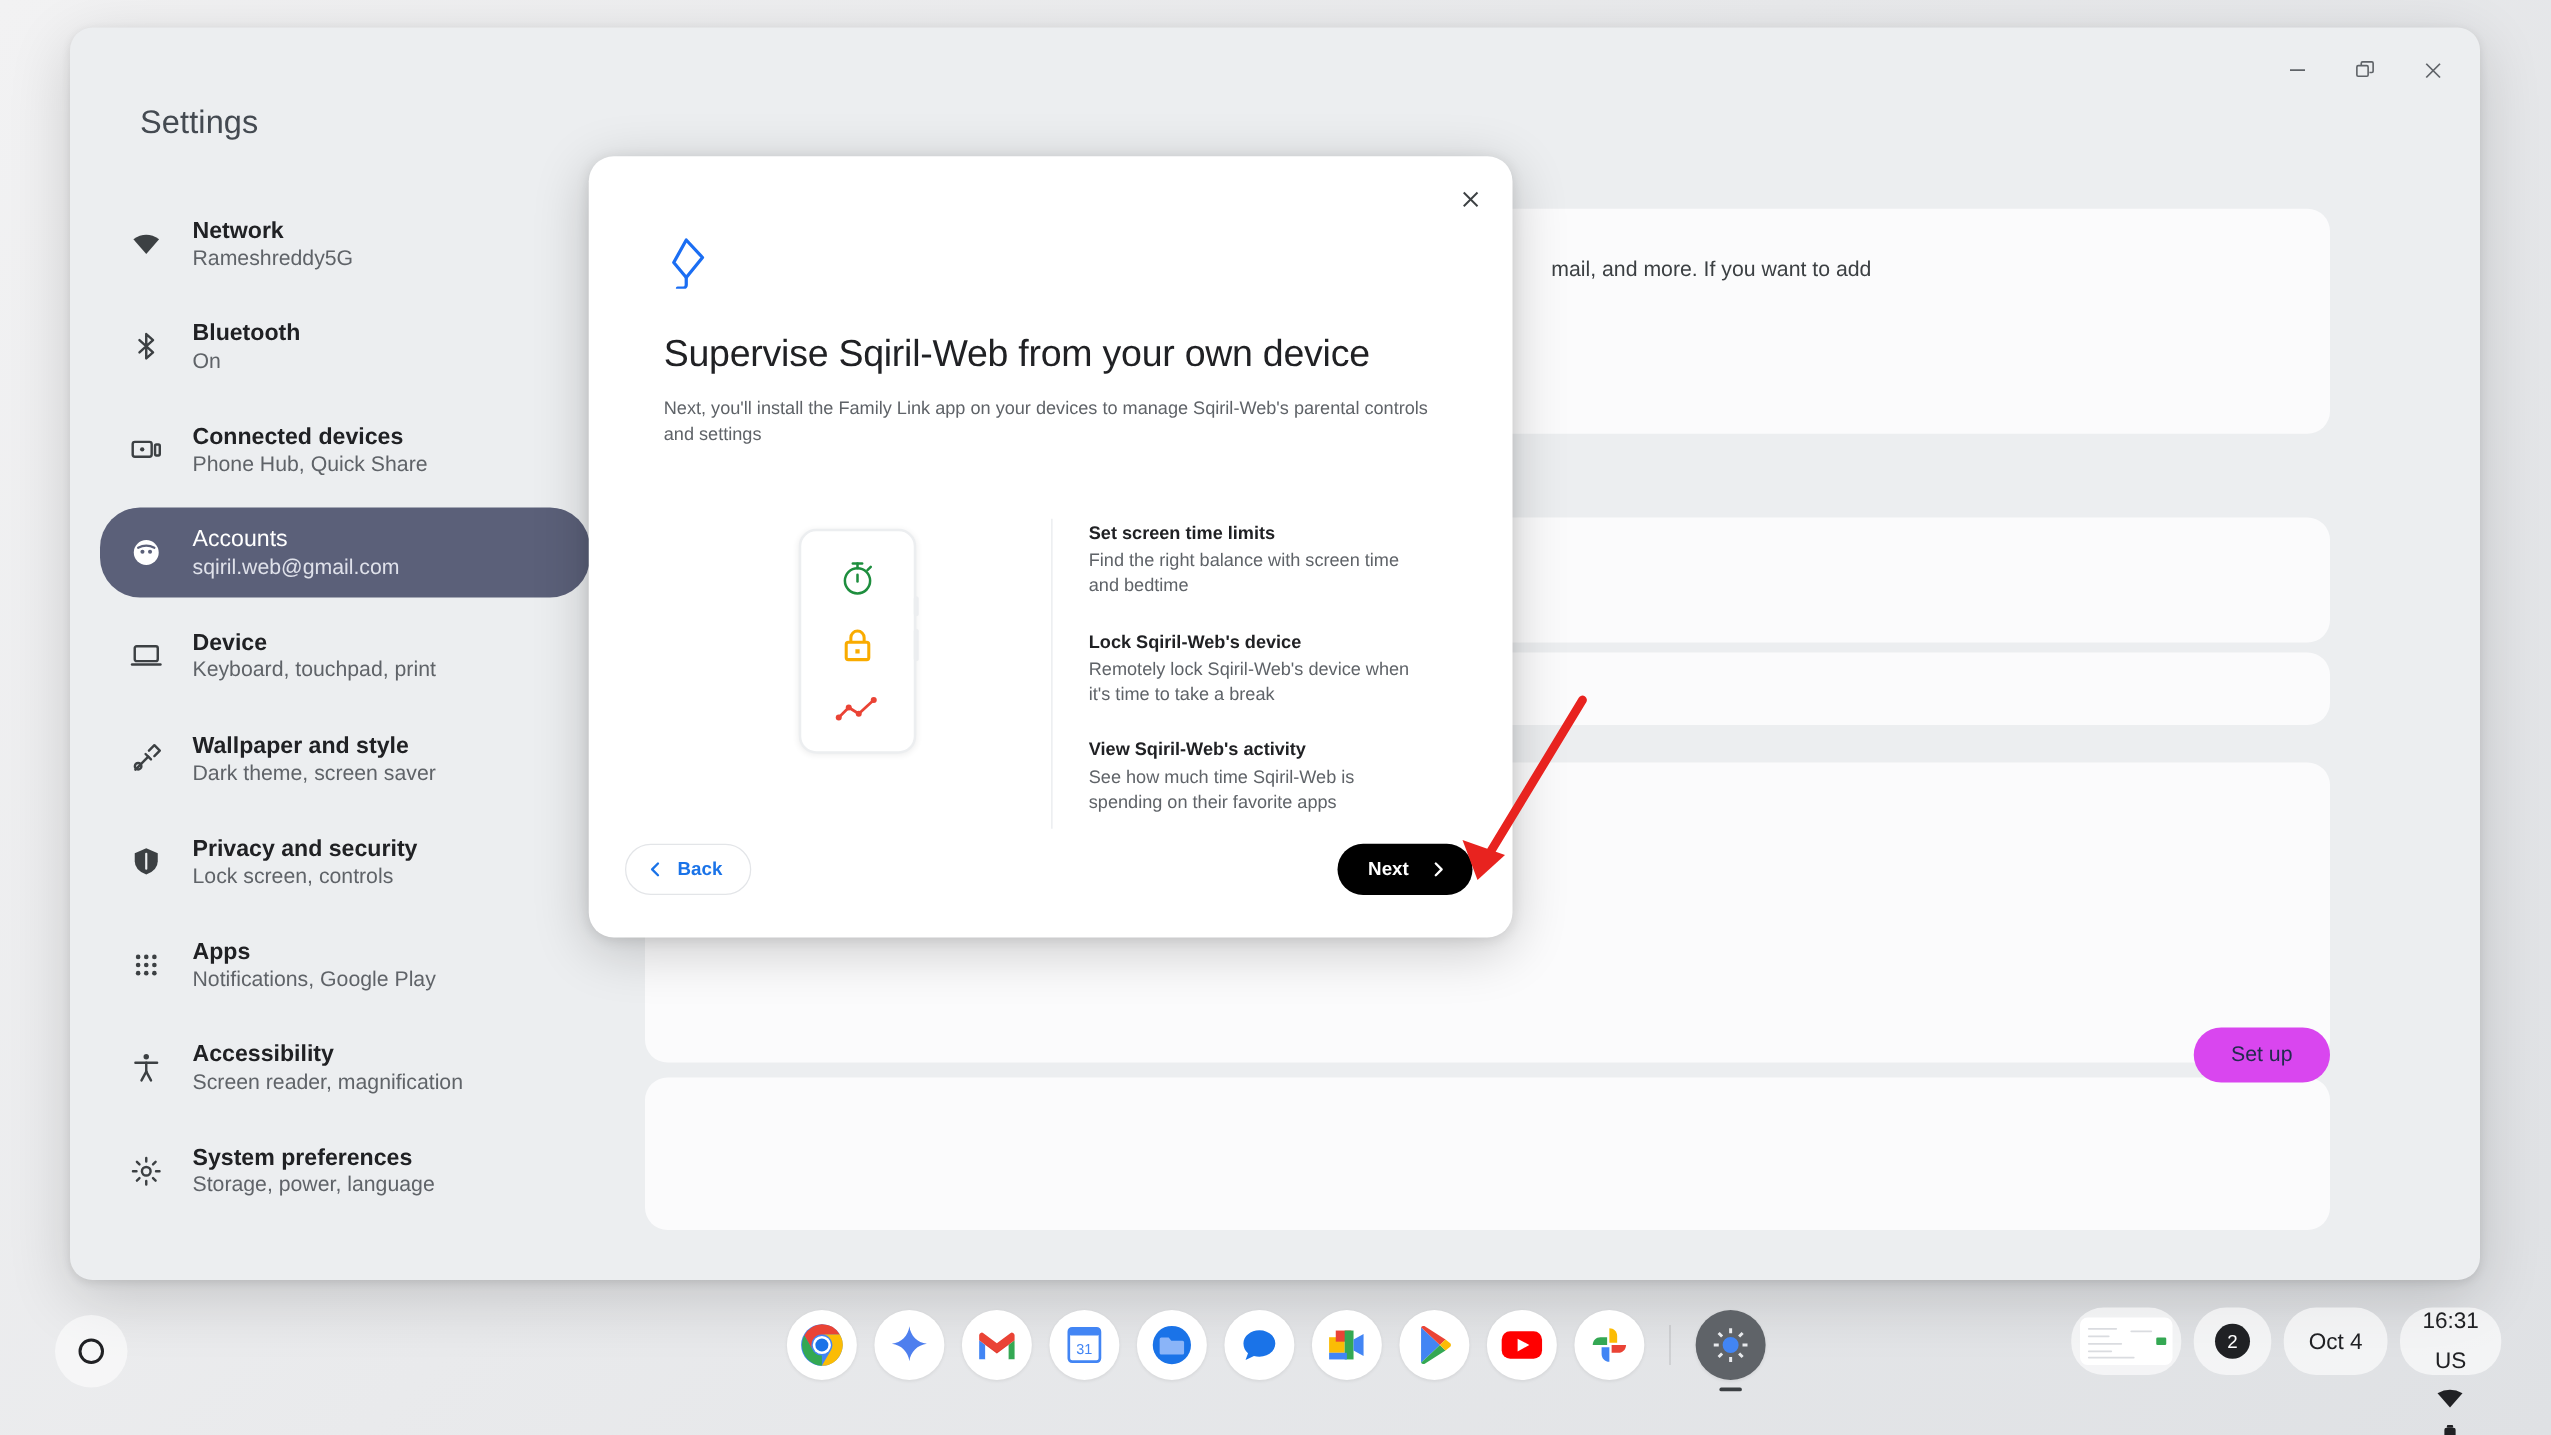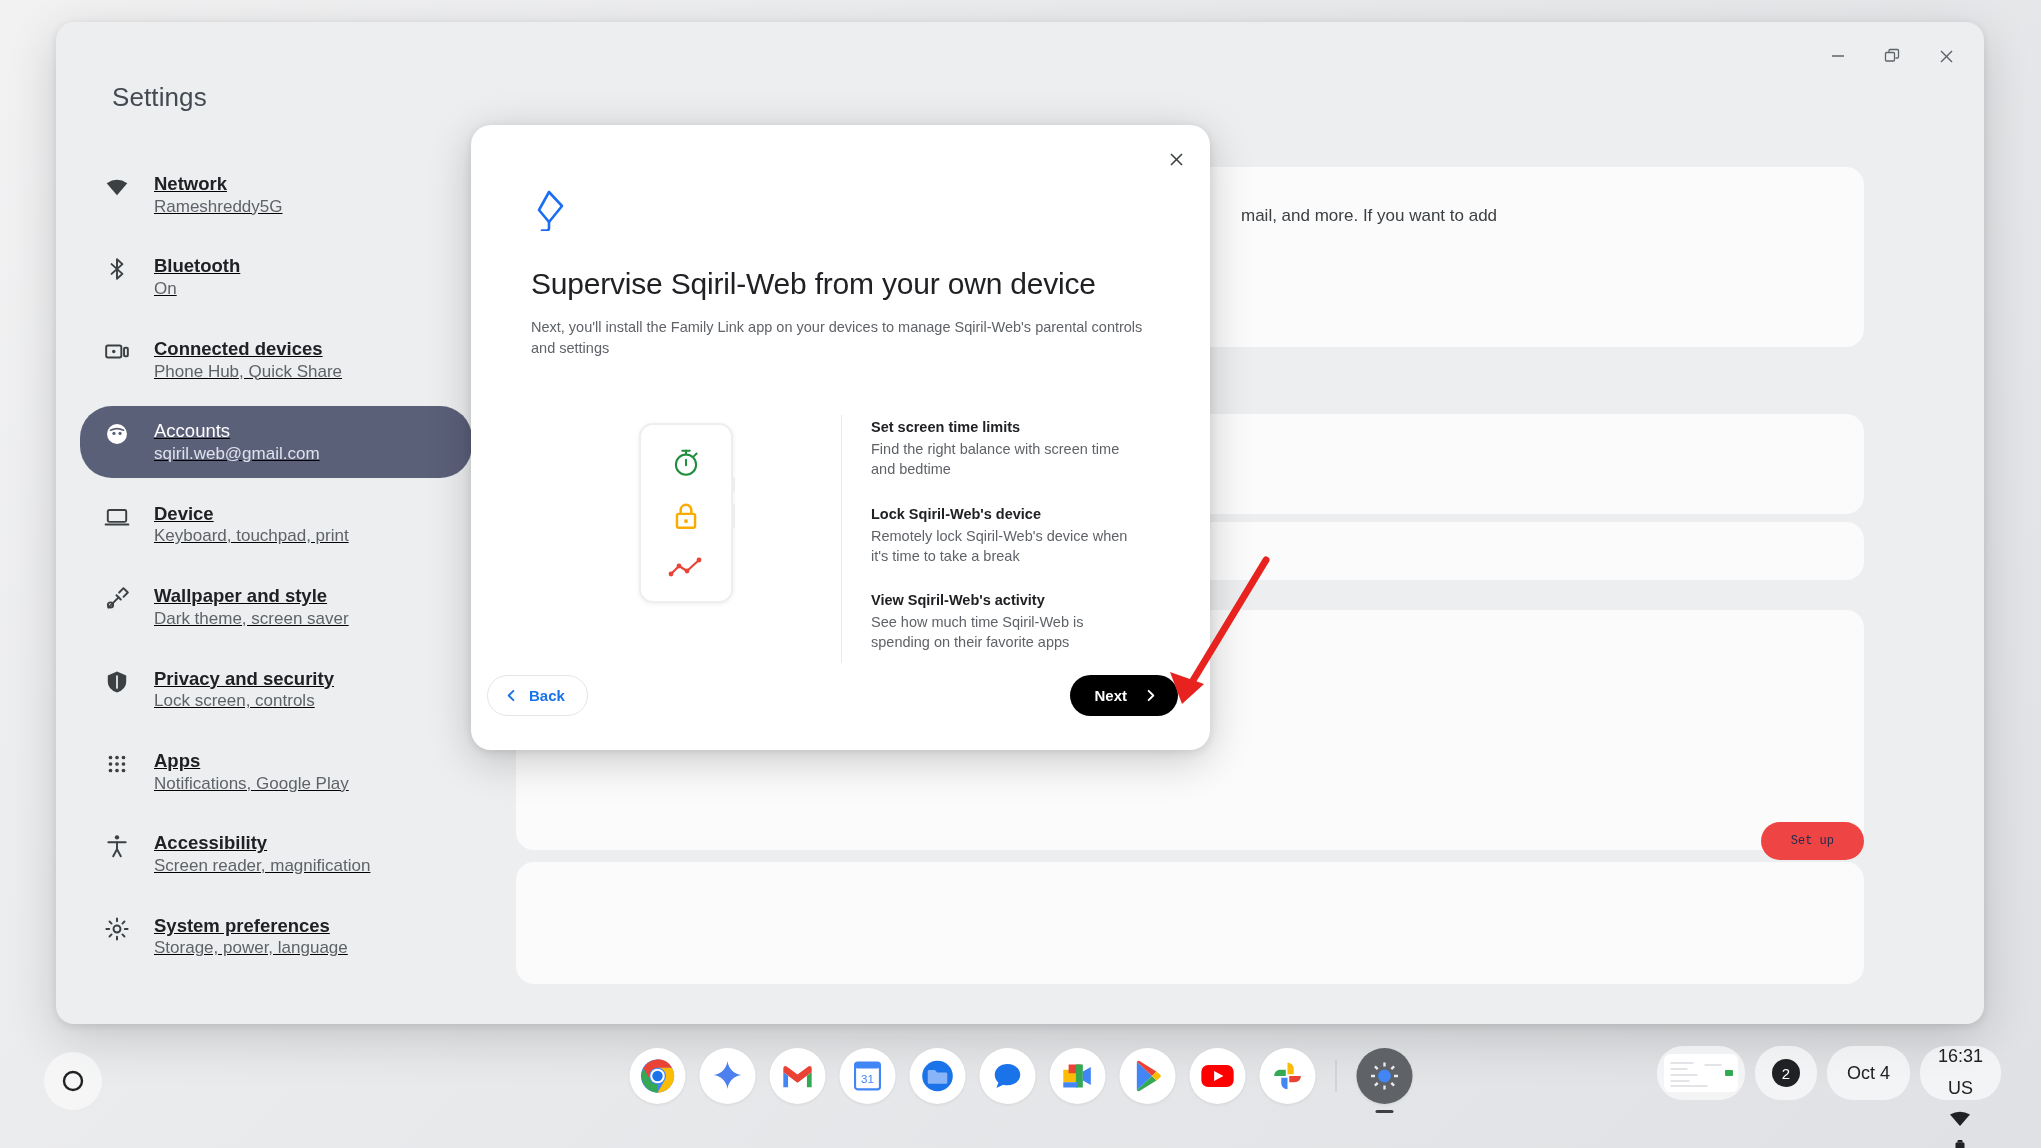--- a/index.html
+++ b/index.html
@@ -65,27 +65,27 @@
   #settings-title {
     font-size: 26px;
     color: #444a51;
     padding-left: 56px;
     letter-spacing: .1px;
     margin-bottom: 46px;
   }
   #nav-list { padding: 0 24px; }
   .nav-item {
     display: flex;
+    align-items: center;
     gap: 22px;
     padding: 13px 22px;
     border-radius: 32px;
     margin-bottom: 11px;
     cursor: pointer;
     position: relative;
-    text-decoration: underline;
   }
   .nav-item.active {
     background: #5b6079;
   }
   .nav-icon {
     width: 30px; height: 30px;
     flex: 0 0 30px;
     display: flex; align-items: center; justify-content: center;
     color: #3c4043;
   }
@@ -121,27 +121,27 @@
   }
   .bg-card-text {
     font-size: 17px;
     color: #3c4043;
     position: absolute;
   }
   #setup-button {
     position: absolute;
     right: 120px;
     top: 800px;
-    background: #ef4444;
+    background: #d946ef;
     color: #222b4e;
     border: none;
     border-radius: 22px;
     padding: 12px 30px;
-    font-size: 12px;
-    font-family: Liberation Mono, monospace;
+    font-size: 17px;
+    font-family: Liberation Sans, sans-serif;
     cursor: pointer;
   }
 
   
   #dialog-overlay {
     position: absolute;
     inset: 0;
     z-index: 10;
     pointer-events: none;
   }
@@ -237,21 +237,21 @@
     max-width: 270px;
   }
 
   #dialog-footer {
     position: absolute;
     left: 0; right: 0; bottom: 0;
     height: 110px;
     display: flex;
     align-items: center;
     justify-content: space-between;
-    padding: 0 32px 0 16px;
+    padding: 0 32px 0 29px;
   }
   #back-button {
     display: flex; align-items: center; gap: 10px;
     background: #ffffff;
     border: 1px solid #e3e5e8;
     border-radius: 22px;
     color: #1a73e8;
     font-size: 15px;
     font-family: inherit;
     font-weight: bold;

